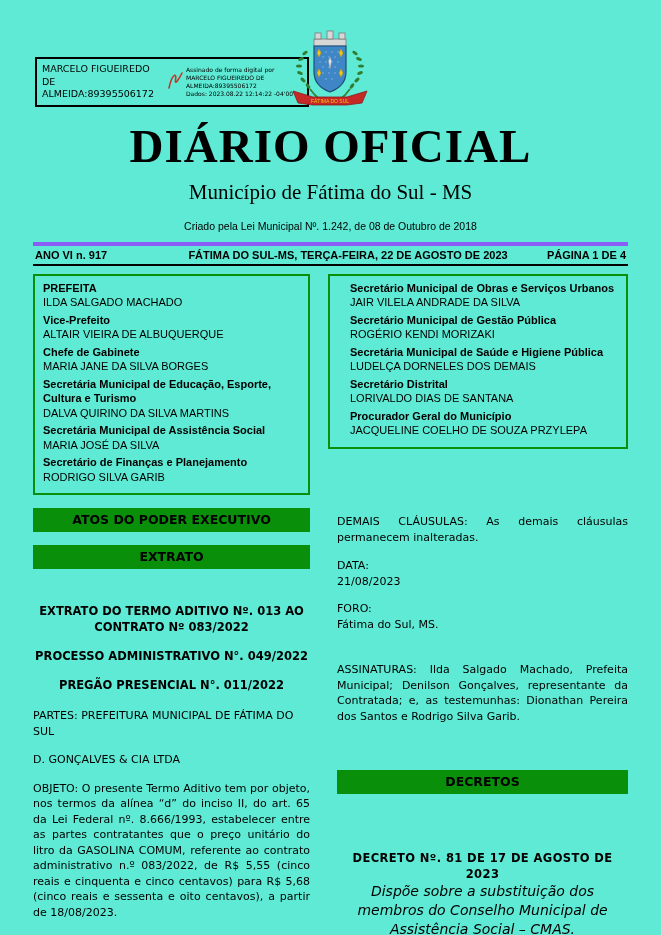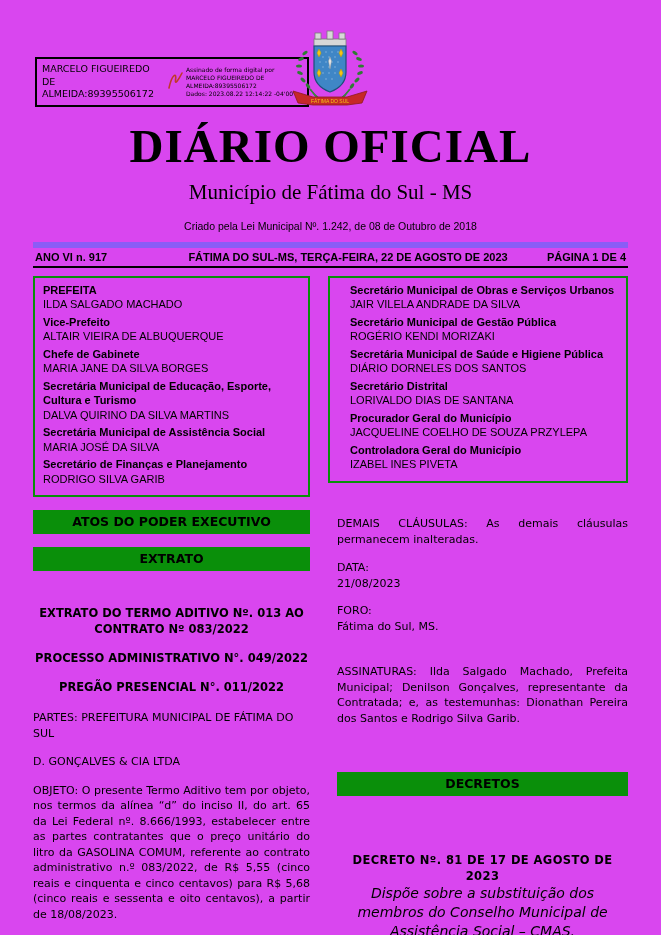--- a/index.html
+++ b/index.html
@@ -1,20 +1,20 @@
 <!DOCTYPE html>
 <html lang="pt" style="--green: #0a8f0a;"><head>
 <meta charset="utf-8">
 <style>
   :root { --green: #0a8f0a; }
   * { box-sizing: border-box; }
   html,body { margin:0; padding:0; background:#fff; }
   .page {
     width: 661px; height: 935px; position: relative;
-    background: #d946ef; color:#000;
+    background: #5eead4; color:#000;
     font-family: "Liberation Sans", sans-serif;
     overflow: hidden;
   }
 
   
   .sig-box {
     position:absolute; left:35px; top:57px; width:274px; height:50px;
     border:2px solid #000; display:flex; align-items:center; padding:2px 5px;
   }
   .sig-name { font-family:"DejaVu Sans",sans-serif; font-size:9.5px; line-height:1.3; width:122px; }
@@ -26,21 +26,21 @@
   
   .masthead { padding-top:123px; text-align:center; }
   .mast-title { font-family:"Liberation Serif",serif; font-weight:bold; font-size:47px; line-height:1.02; letter-spacing:1px; }
   .mast-sub   { font-family:Liberation Serif, serif; font-size:21px; margin-top:9px; }
   .mast-created { font-size:10.5px; margin-top:15px; }
 
   .content { margin:0 33px; }
 
   
   .issue-bar {
-    margin-top:10px; border-top:6px solid #8b5cf6; border-bottom:2px solid #000;
+    margin-top:10px; border-top:4px solid #8b5cf6; border-bottom:2px solid #000;
     display:flex; align-items:center; padding:3px 2px;
     font-weight:bold; font-size:11px;
   }
   .issue-left { width:135px; }
   .issue-center { flex:1; text-align:center; }
   .issue-right { width:100px; text-align:right; }
 
   
   .officials { display:flex; gap:18px; margin-top:8px; align-items:flex-start; }
   .off-box { border:2px solid var(--green); padding:5px 8px 6px; }
@@ -219,37 +219,33 @@
             <div class="off-name">JAIR VILELA ANDRADE DA SILVA</div>
           </div>
 
           <div class="off-item">
             <div class="off-role">Secretário Municipal de Gestão Pública</div>
             <div class="off-name">ROGÉRIO KENDI MORIZAKI</div>
           </div>
 
           <div class="off-item">
             <div class="off-role">Secretária Municipal de Saúde e Higiene Pública</div>
-            <div class="off-name">DIÁRIO DORNELES DOS SANTOS</div>
+            <div class="off-name">LUDELÇA DORNELES DOS DEMAIS</div>
           </div>
 
           <div class="off-item">
             <div class="off-role">Secretário Distrital</div>
             <div class="off-name">LORIVALDO DIAS DE SANTANA</div>
           </div>
 
           <div class="off-item">
             <div class="off-role">Procurador Geral do Município</div>
             <div class="off-name">JACQUELINE COELHO DE SOUZA PRZYLEPA</div>
           </div>
 
-          <div class="off-item">
-            <div class="off-role">Controladora Geral do Município</div>
-            <div class="off-name">IZABEL INES PIVETA</div>
-          </div>
         </div>
     </div>
 
     <div class="columns">
 
       <div class="col-left">
         <div class="banner mb-sm">ATOS DO PODER EXECUTIVO</div>
         <div class="banner mb-lg">EXTRATO</div>
 
         <div class="h-center">EXTRATO DO TERMO ADITIVO Nº. 013 AO CONTRATO Nº 083/2022</div>

